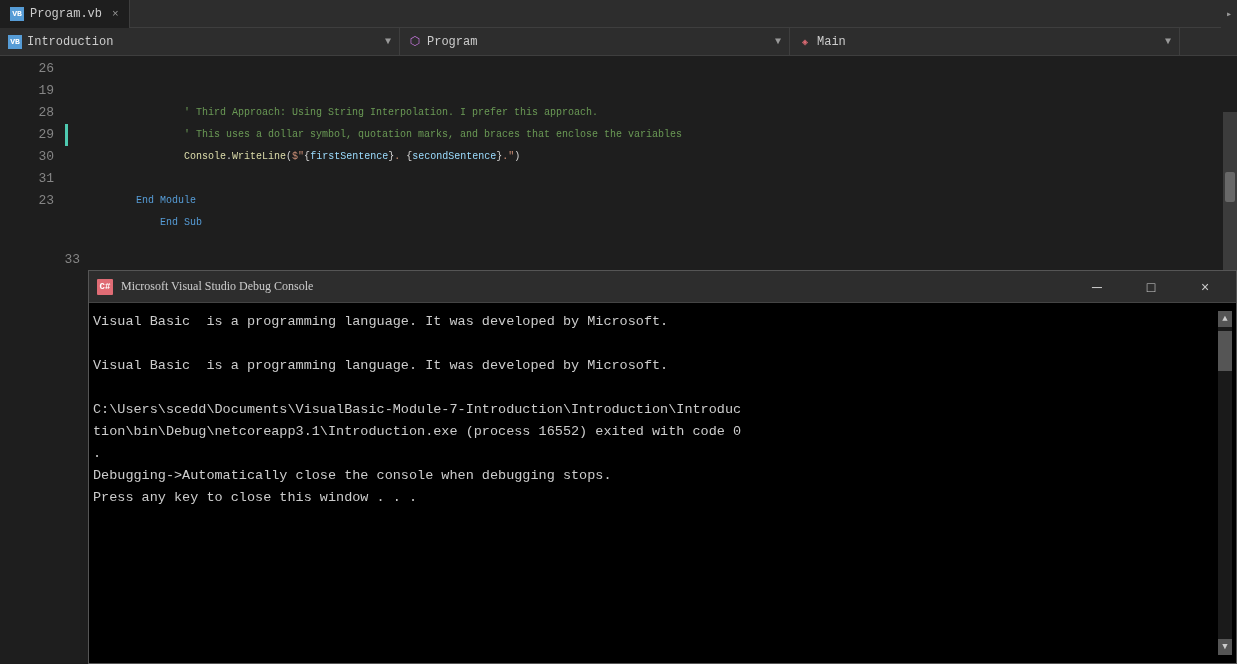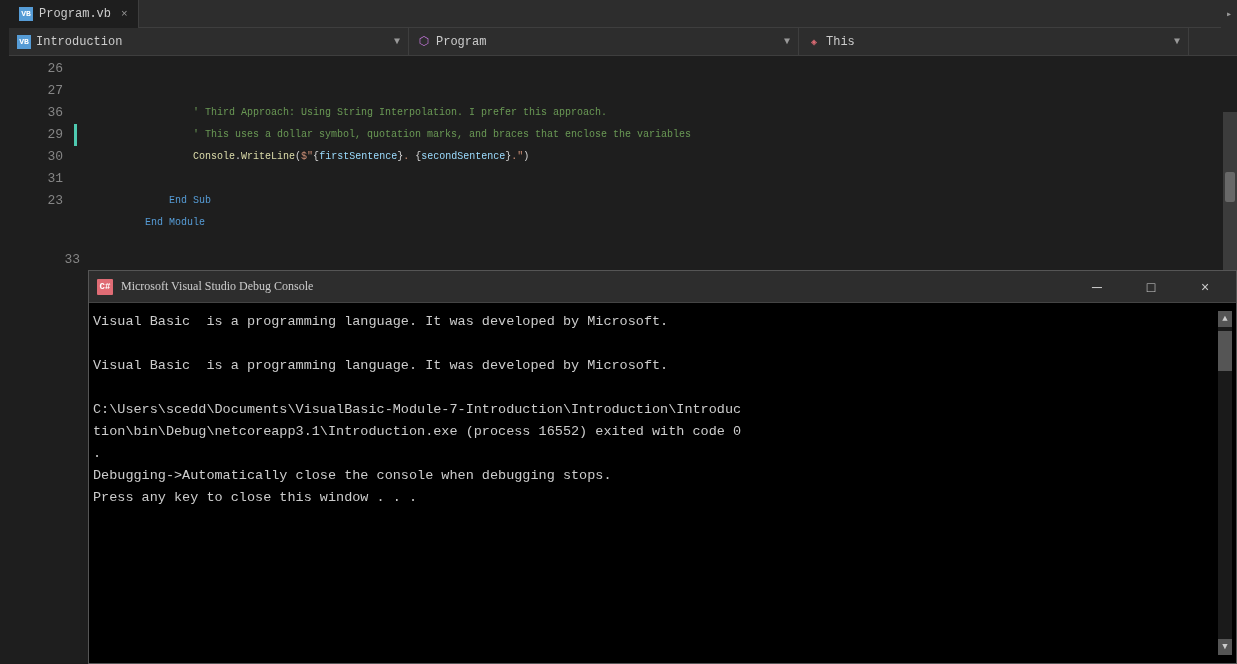--- a/index.html
+++ b/index.html
@@ -12,21 +12,20 @@
       position: relative;
     }
 
     
     .editor-area {
       background: #1e1e1e;
       width: 100%;
       height: 270px;
       position: relative;
       overflow: hidden;
-      padding-left: 9px;
     }
 
     
     .tab-bar {
       display: flex;
       align-items: center;
       background: #2d2d2d;
       height: 28px;
       border-bottom: 1px solid #3e3e3e;
     }
@@ -359,31 +358,31 @@
       <span>Introduction</span>
       <span class="chevron">▼</span>
     </div>
     <div class="dropdown-item medium">
       <div class="dropdown-icon prog-icon">⬡</div>
       <span>Program</span>
       <span class="chevron">▼</span>
     </div>
     <div class="dropdown-item" style="min-width:390px;">
       <div class="dropdown-icon main-icon">◈</div>
-      <span>This</span>
+      <span>Main</span>
       <span class="chevron">▼</span>
     </div>
   </div>
 
   <div class="code-area">
 
     <div class="line-numbers">
       <div>26</div>
-      <div>27</div>
-      <div>36</div>
+      <div>19</div>
+      <div>28</div>
       <div>29</div>
       <div>30</div>
       <div>31</div>
       <div>23</div>
     </div>
 
     <div class="line-gutter">
       <div class="gutter-line" style="height:22px;"></div>
       <div class="gutter-line" style="height:22px;"></div>
       <div class="gutter-line" style="height:22px;"></div>
@@ -405,25 +404,25 @@
         <span class="comment">        ' This uses a dollar symbol, quotation marks, and braces that enclose the variables</span>
       </div>
 
       <div class="code-line">
         <span class="plain">        </span><span class="fn">Console</span><span class="plain">.</span><span class="fn">WriteLine</span><span class="plain">(</span><span class="str">$"</span><span class="punct">{</span><span class="var">firstSentence</span><span class="punct">}</span><span class="str">. </span><span class="punct">{</span><span class="var">secondSentence</span><span class="punct">}</span><span class="str">."</span><span class="plain">)</span>
       </div>
 
       <div class="code-line"></div>
 
       <div class="code-line">
+        <span class="kw">End Module</span>
+      </div>
+
+      <div class="code-line">
         <span class="plain">    </span><span class="kw">End Sub</span>
-      </div>
-
-      <div class="code-line">
-        <span class="kw">End Module</span>
       </div>
     </div>
 
     <div class="editor-right-scrollbar">
       <div class="scroll-thumb-editor"></div>
     </div>
   </div>
 
   <div style="position:absolute; bottom:0; left:0; height:22px; background:#1e1e1e; width:88px; display:flex; align-items:center; justify-content:flex-end; padding-right:8px; z-index:2;margin-top:16px;">
     <span style="color:#858585; font-size:13px;">33</span>

